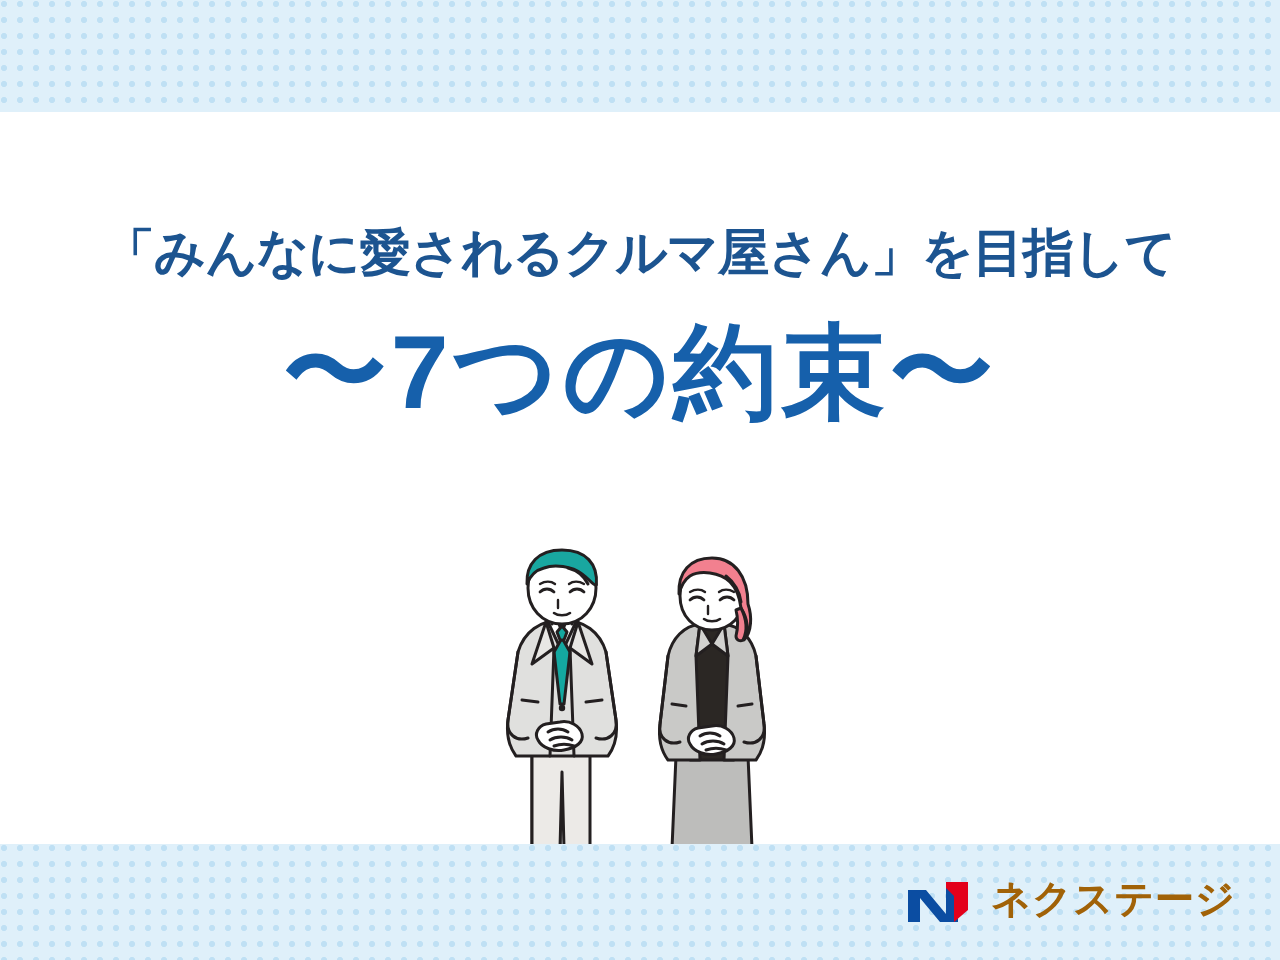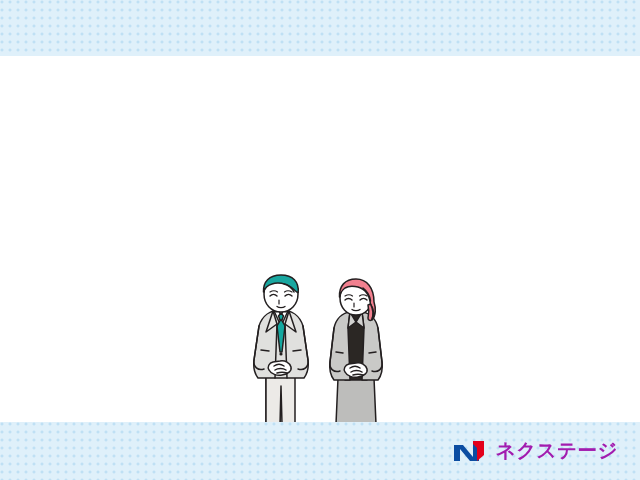--- a/index.html
+++ b/index.html
@@ -97,34 +97,38 @@
     display: flex;
     align-items: center;
     gap: 9px;
     height: 30px;
   }
   .logo__mark { display: block; }
   .logo__word {
     font-size: 19.5px;
     font-weight: 700;
     letter-spacing: 0.5px;
-    color: #a21caf;
+    color: #a16207;
     line-height: 1;
     white-space: nowrap;
   }
 </style>
 </head>
 <body>
 
 <div class="banner">
 
   <div class="dot-band dot-band--top"></div>
 
   <div class="stage"></div>
 
+  <div class="headline">
+    <span class="headline__line1">「みんなに愛されるクルマ屋さん」を目指して</span>
+    <span class="headline__line2">〜7つの約束〜</span>
+  </div>
 
   <div class="people">
     <svg width="180" height="150" viewBox="0 0 180 150" xmlns="http://www.w3.org/2000/svg">
       <g fill="none" stroke="#231f20" stroke-width="1.5" stroke-linecap="round" stroke-linejoin="round">
 
         <g>
 
           <path d="M30 104 L30 150 M44 104 L44 150 M58 104 L58 150" stroke="#231f20" fill="none"></path>
           <path d="M30 100 L30 150 L44 150 L45 112 L46 150 L59 150 L59 100 Z" fill="#eceae7" stroke="#231f20"></path>
 

